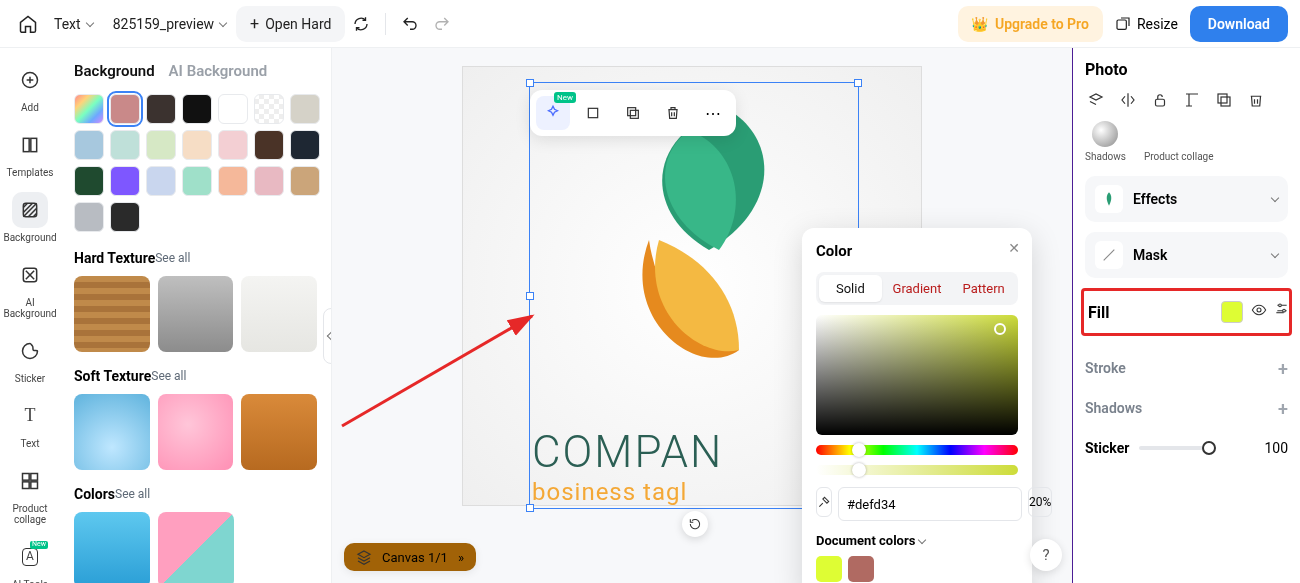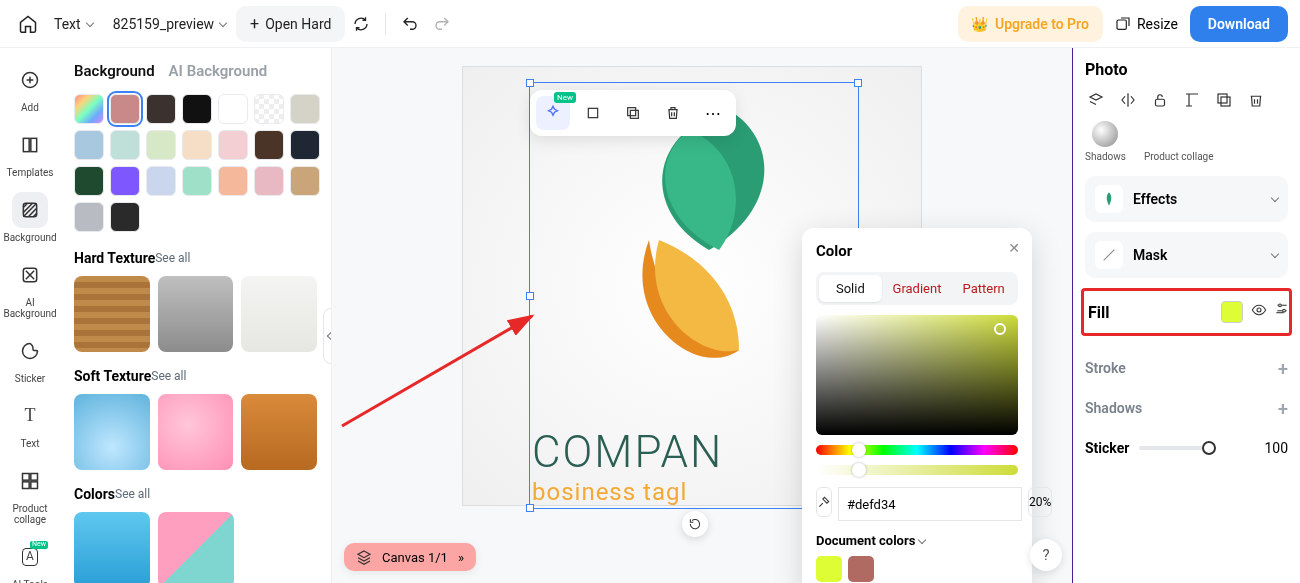--- a/index.html
+++ b/index.html
@@ -45,41 +45,41 @@
 .selbox .h.bl{left:-4px;bottom:-4px;} .selbox .h.br{right:-4px;bottom:-4px;}
 .selbox .h.ml{left:-4px;top:calc(50% - 4px);} .selbox .h.mr{right:-4px;top:calc(50% - 4px);}
 .float-toolbar { position:absolute; left:198px; top:42px; display:flex; gap:6px; background:#fff; border-radius:12px; padding:6px; box-shadow:0 4px 16px rgba(0,0,0,.1); }
 .ft-btn { width:34px; height:34px; display:flex; align-items:center;justify-content:center; border-radius:8px; cursor:pointer; background:#fff; }
 .ft-btn.ai { background:#edf1ff; position:relative;}
 .ft-btn.ai .badge { position:absolute; top:-4px; right:-6px; background:#00c389; color:#fff; font-size:8px; padding:1px 3px; border-radius:3px;}
 .logo-shape { position:absolute; left:247px; top:52px; width:220px; height:310px; }
 .company-text { position:absolute; left:200px; top:378px; font-family: Arial; }
 .company-text .l1 { font-size:44px; letter-spacing:2px; color:#2b5f54; font-weight:300; }
 .company-text .l2 { font-size:24px; color:#f4a836; letter-spacing:1px; }
-.canvas-bar { position:absolute; left:12px; bottom:12px; display:flex; align-items:center; gap:10px; background:#fca5a5; padding:6px 12px; border-radius:10px; box-shadow:0 2px 8px rgba(0,0,0,.08); font-size:13px;}
+.canvas-bar { position:absolute; left:12px; bottom:12px; display:flex; align-items:center; gap:10px; background:#a16207; padding:6px 12px; border-radius:10px; box-shadow:0 2px 8px rgba(0,0,0,.08); font-size:13px;}
 .help-btn { position:absolute; right:10px; bottom:12px; width:32px; height:32px; border-radius:50%; background:#fff; box-shadow:0 2px 8px rgba(0,0,0,.12); display:flex; align-items:center; justify-content:center; font-size:15px; color:#555; }
 .rot-handle { position:absolute; left:350px; bottom:46px; width:26px; height:26px; border-radius:50%; background:#fff; box-shadow:0 2px 8px rgba(0,0,0,.15); display:flex; align-items:center; justify-content:center;}
 .arrow-annotation { position:absolute; left:0px; top:258px; }
 
 
 .picker { position:absolute; left:470px; top:180px; width:230px; background:#fff; border-radius:12px; box-shadow:0 8px 30px rgba(0,0,0,.15); padding:14px; }
 .picker h5 { font-size:15px; font-weight:700; margin-bottom:12px; }
 .picker .close { position:absolute; right:12px; top:12px; cursor:pointer; color:#888; font-size:14px; }
 .ptabs { display:flex; gap:4px; background:#f3f4f6; border-radius:8px; padding:3px; margin-bottom:10px; font-size:13px; }
 .ptab { flex:1; text-align:center; padding:6px 0; border-radius:6px; cursor:pointer; color:#b91c1c; }
 .ptab.active { background:#fff; color:#111; box-shadow:0 1px 2px rgba(0,0,0,.08); }
 .sv { width:100%; height:120px; border-radius:6px; background:linear-gradient(to top, #000, transparent), linear-gradient(to right,#fff,#cddc39); position:relative; margin-bottom:10px;}
 .sv .cur { position:absolute; right:12px; top:8px; width:12px;height:12px;border:2px solid #fff; border-radius:50%; }
 .hue { height:10px; border-radius:5px; background:linear-gradient(to right,red,yellow,lime,cyan,blue,magenta,red); position:relative; margin-bottom:10px;}
 .alpha { height:10px; border-radius:5px; background:linear-gradient(to right,#fff,#cddc39); position:relative; margin-bottom:12px;}
 .hue .t, .alpha .t {position:absolute; top:-2px; width:14px; height:14px; background:#fff; border-radius:50%; box-shadow:0 0 3px rgba(0,0,0,.3);}
 .hue .t{left:36px;} .alpha .t{left:36px;}
 .hexrow { display:flex; gap:6px; margin-bottom:12px;}
 .hexrow .eye { width:30px;height:30px;border:1px solid #e4e6ea;border-radius:6px;display:flex;align-items:center;justify-content:center;}
-.hexrow input { flex:1; height:30px; border:1px solid #e4e6ea; border-radius:0; padding:16px 8px; font-size:13px;}
+.hexrow input { flex:1; height:30px; border:1px solid #e4e6ea; border-radius:6px; padding:16px 8px; font-size:13px;}
 .hexrow .op { width:46px; height:30px; border:1px solid #e4e6ea; border-radius:6px; display:flex;align-items:center;justify-content:center; font-size:12px;}
 .dc-head { font-size:13px; font-weight:700; margin-bottom:8px; display:flex; align-items:center; gap:4px;}
 .dc-row { display:flex; gap:6px; }
 .dc { width:26px; height:26px; border-radius:5px; }
 
 
 .right { width:228px; border-left:1px solid #4c1d95; padding:12px 12px 0 12px; position:relative;}
 .right h3 { font-size:16px; font-weight:700; margin-bottom:10px; }
 .iconrow { display:flex; gap:10px; margin-bottom:10px; color:#444;}
 .iconrow span {cursor:pointer; width:22px; height:22px; display:flex;align-items:center;justify-content:center;}

